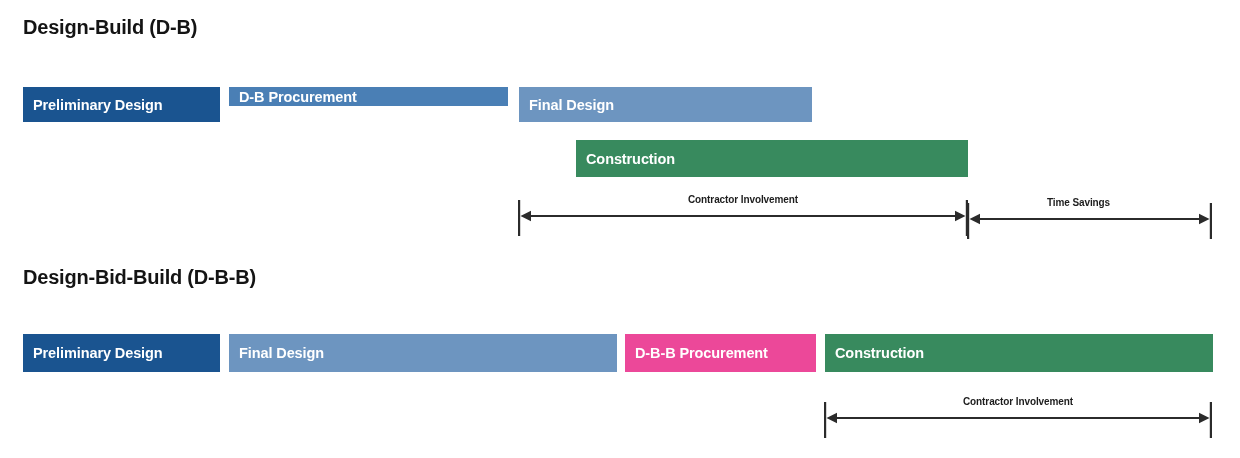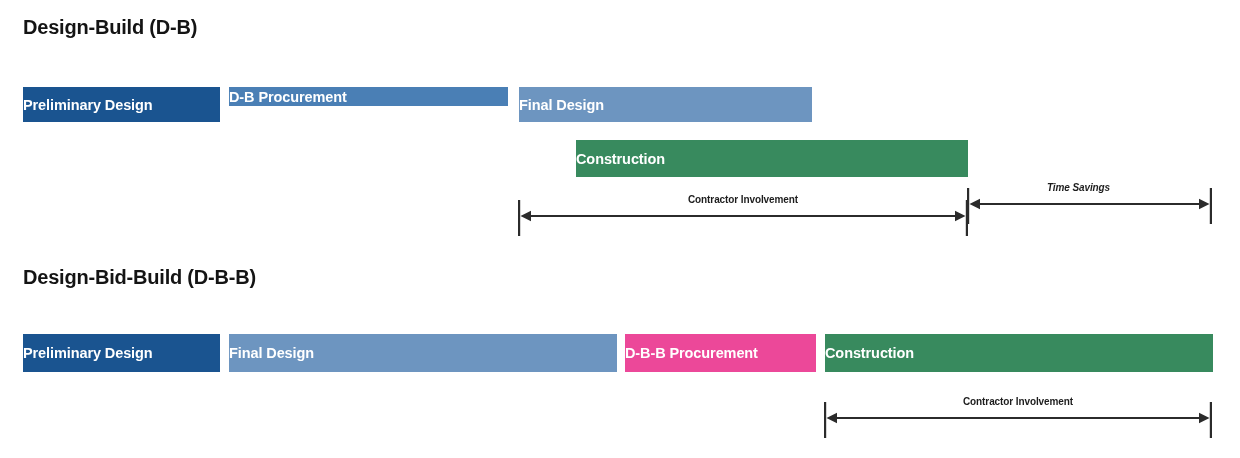--- a/index.html
+++ b/index.html
@@ -35,20 +35,21 @@
     position: absolute;
     box-sizing: border-box;
     display: flex;
     align-items: center;
     overflow: hidden;
   }
   .bar-label {
     color: #ffffff;
     font-size: 14.5px;
     font-weight: 600;
+    padding-left: 10px;
     white-space: nowrap;
     letter-spacing: -0.1px;
   }
 
   
   .annot {
     position: absolute;
     height: 46px;
   }
   .annot-label {
@@ -111,21 +112,21 @@
       <div class="annot" style="left: 518px; top: 196px; width: 450px;">
         <div class="annot-label">Contractor Involvement</div>
         <svg class="annot-svg" viewBox="0 0 450 46" preserveAspectRatio="none" style="width: 450px;">
           <line x1="1.1" y1="4" x2="1.1" y2="40" stroke="#2b2b2b" stroke-width="2.2"></line>
           <line x1="448.9" y1="4" x2="448.9" y2="40" stroke="#2b2b2b" stroke-width="2.2"></line>
           <line x1="6" y1="20" x2="444" y2="20" stroke="#2b2b2b" stroke-width="1.9"></line>
           <polygon points="2.5,20 13,14.8 13,25.2" fill="#2b2b2b"></polygon>
           <polygon points="447.5,20 437,14.8 437,25.2" fill="#2b2b2b"></polygon>
         </svg>
       </div>
-      <div class="annot" style="left: 967px; top: 184px; width: 223px; font-style: italic;">
+      <div class="annot" style="left: 967px; top: 199px; width: 223px;">
         <div class="annot-label">Time Savings</div>
         <svg class="annot-svg" viewBox="0 0 245 46" preserveAspectRatio="none" style="width: 245px;">
           <line x1="1.1" y1="4" x2="1.1" y2="40" stroke="#2b2b2b" stroke-width="2.2"></line>
           <line x1="243.9" y1="4" x2="243.9" y2="40" stroke="#2b2b2b" stroke-width="2.2"></line>
           <line x1="6" y1="20" x2="239" y2="20" stroke="#2b2b2b" stroke-width="1.9"></line>
           <polygon points="2.5,20 13,14.8 13,25.2" fill="#2b2b2b"></polygon>
           <polygon points="242.5,20 232,14.8 232,25.2" fill="#2b2b2b"></polygon>
         </svg>
       </div>
       <div class="annot" style="left: 824px; top: 398px; width: 388px;">

